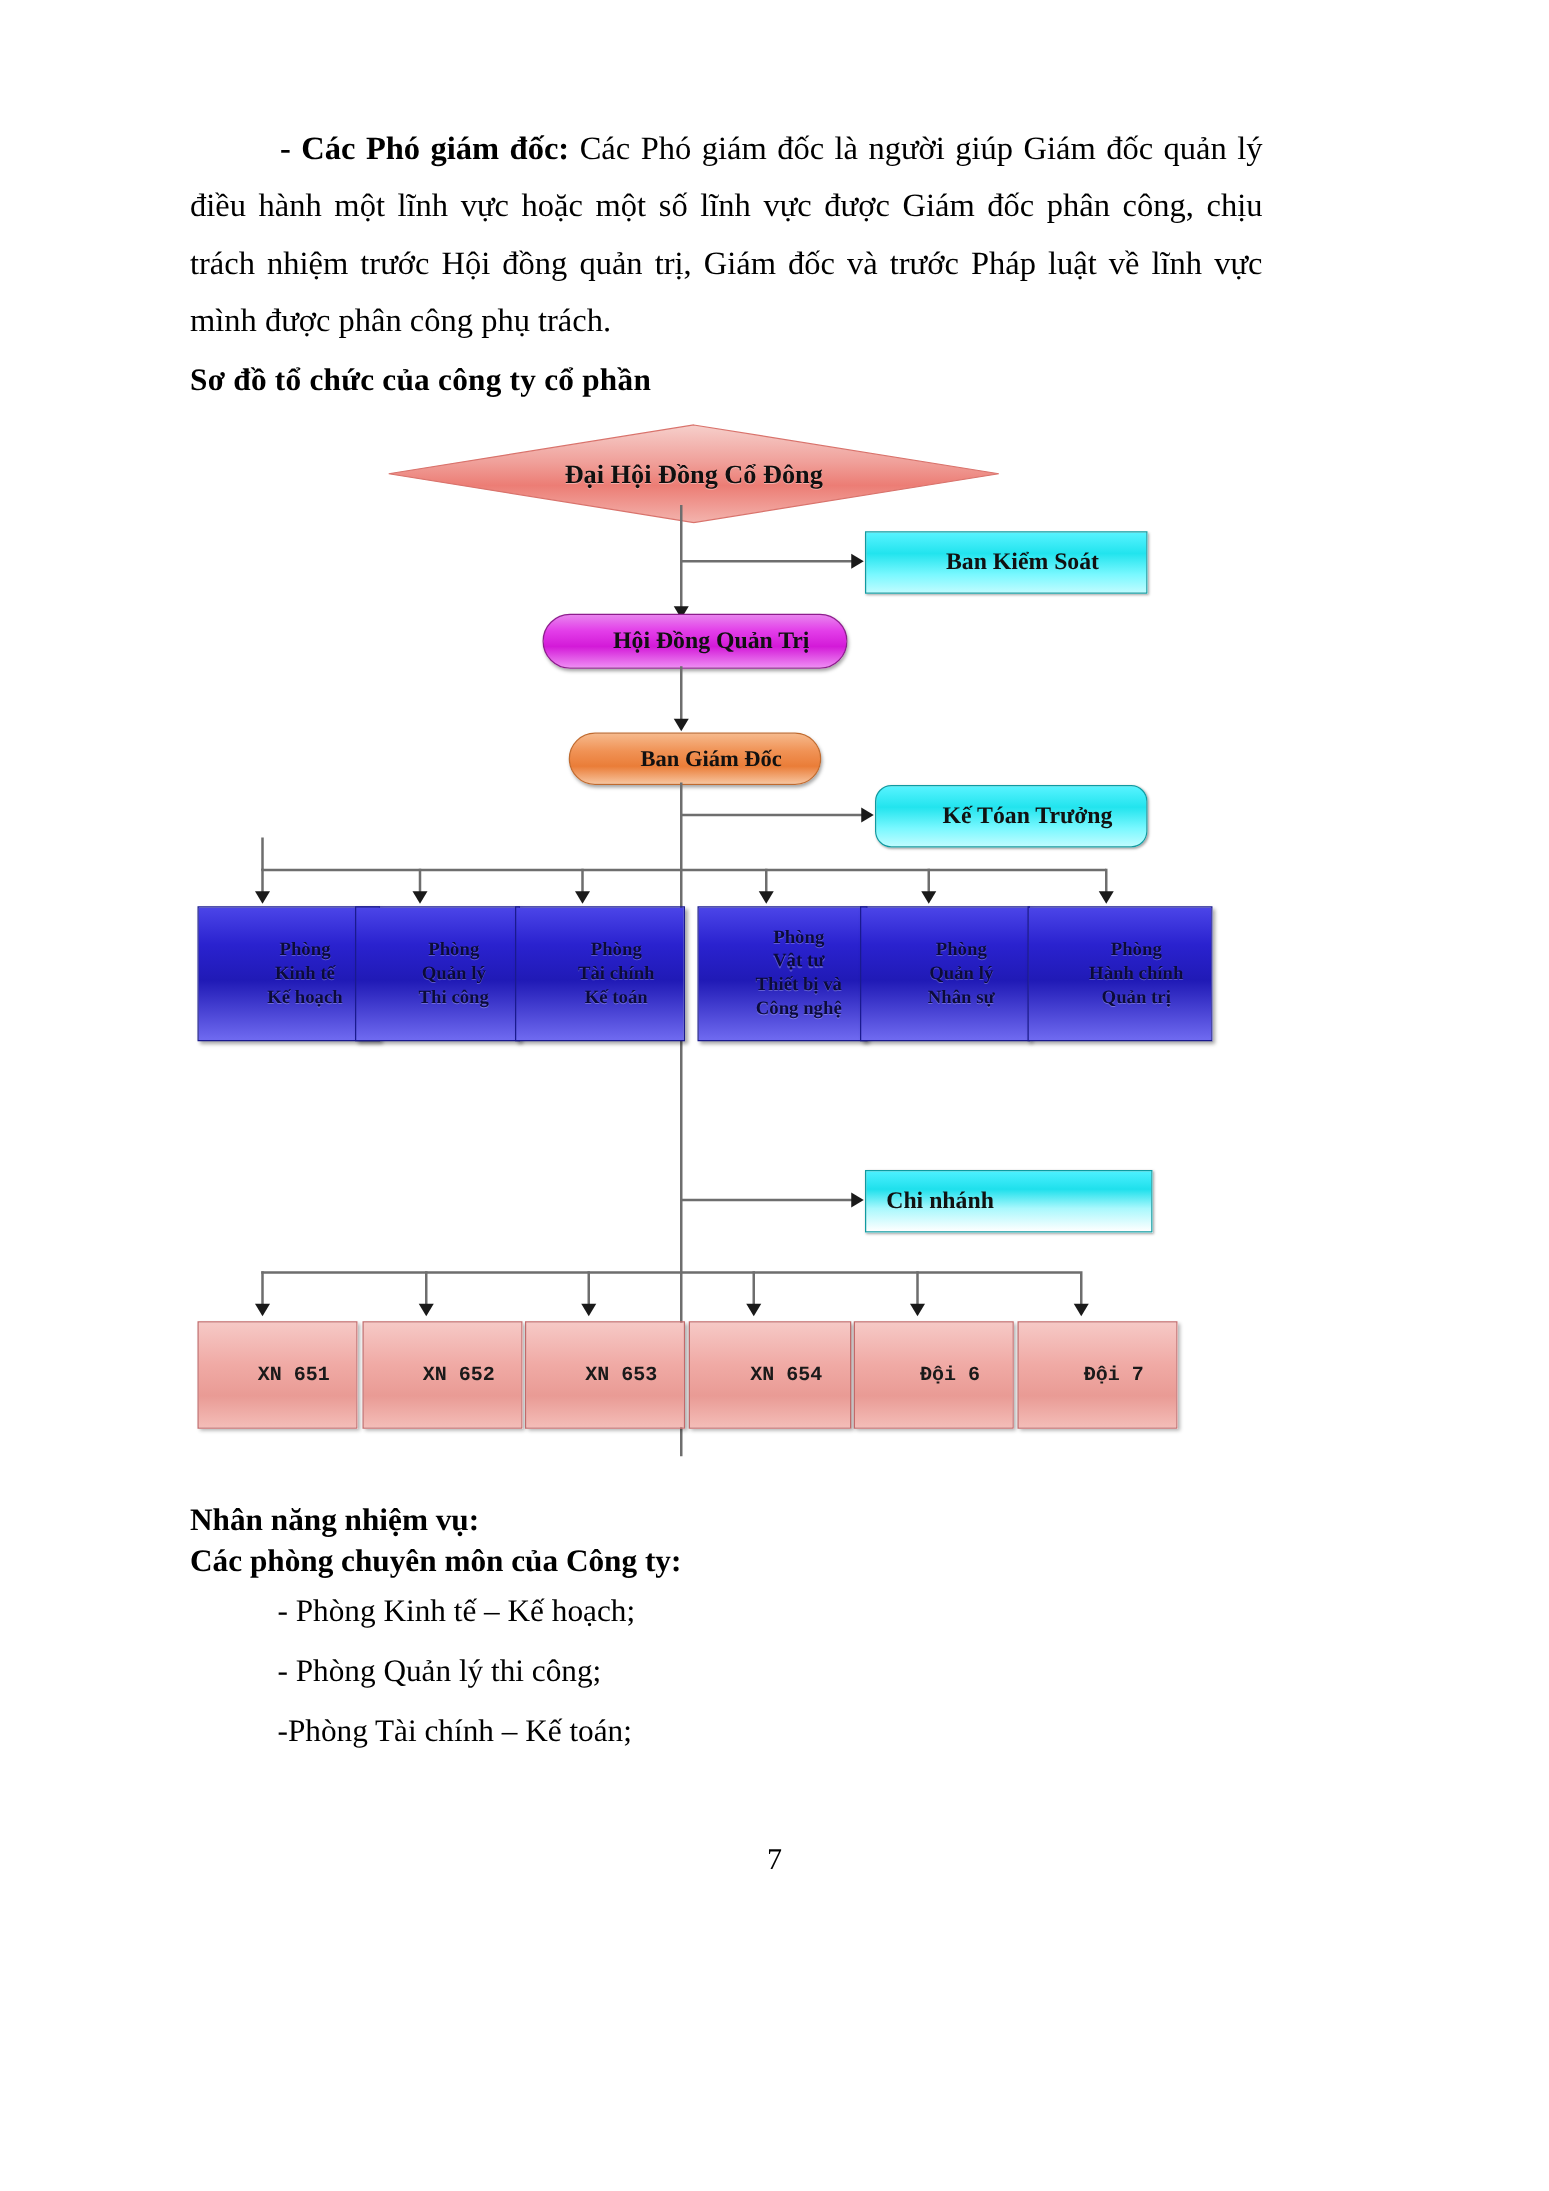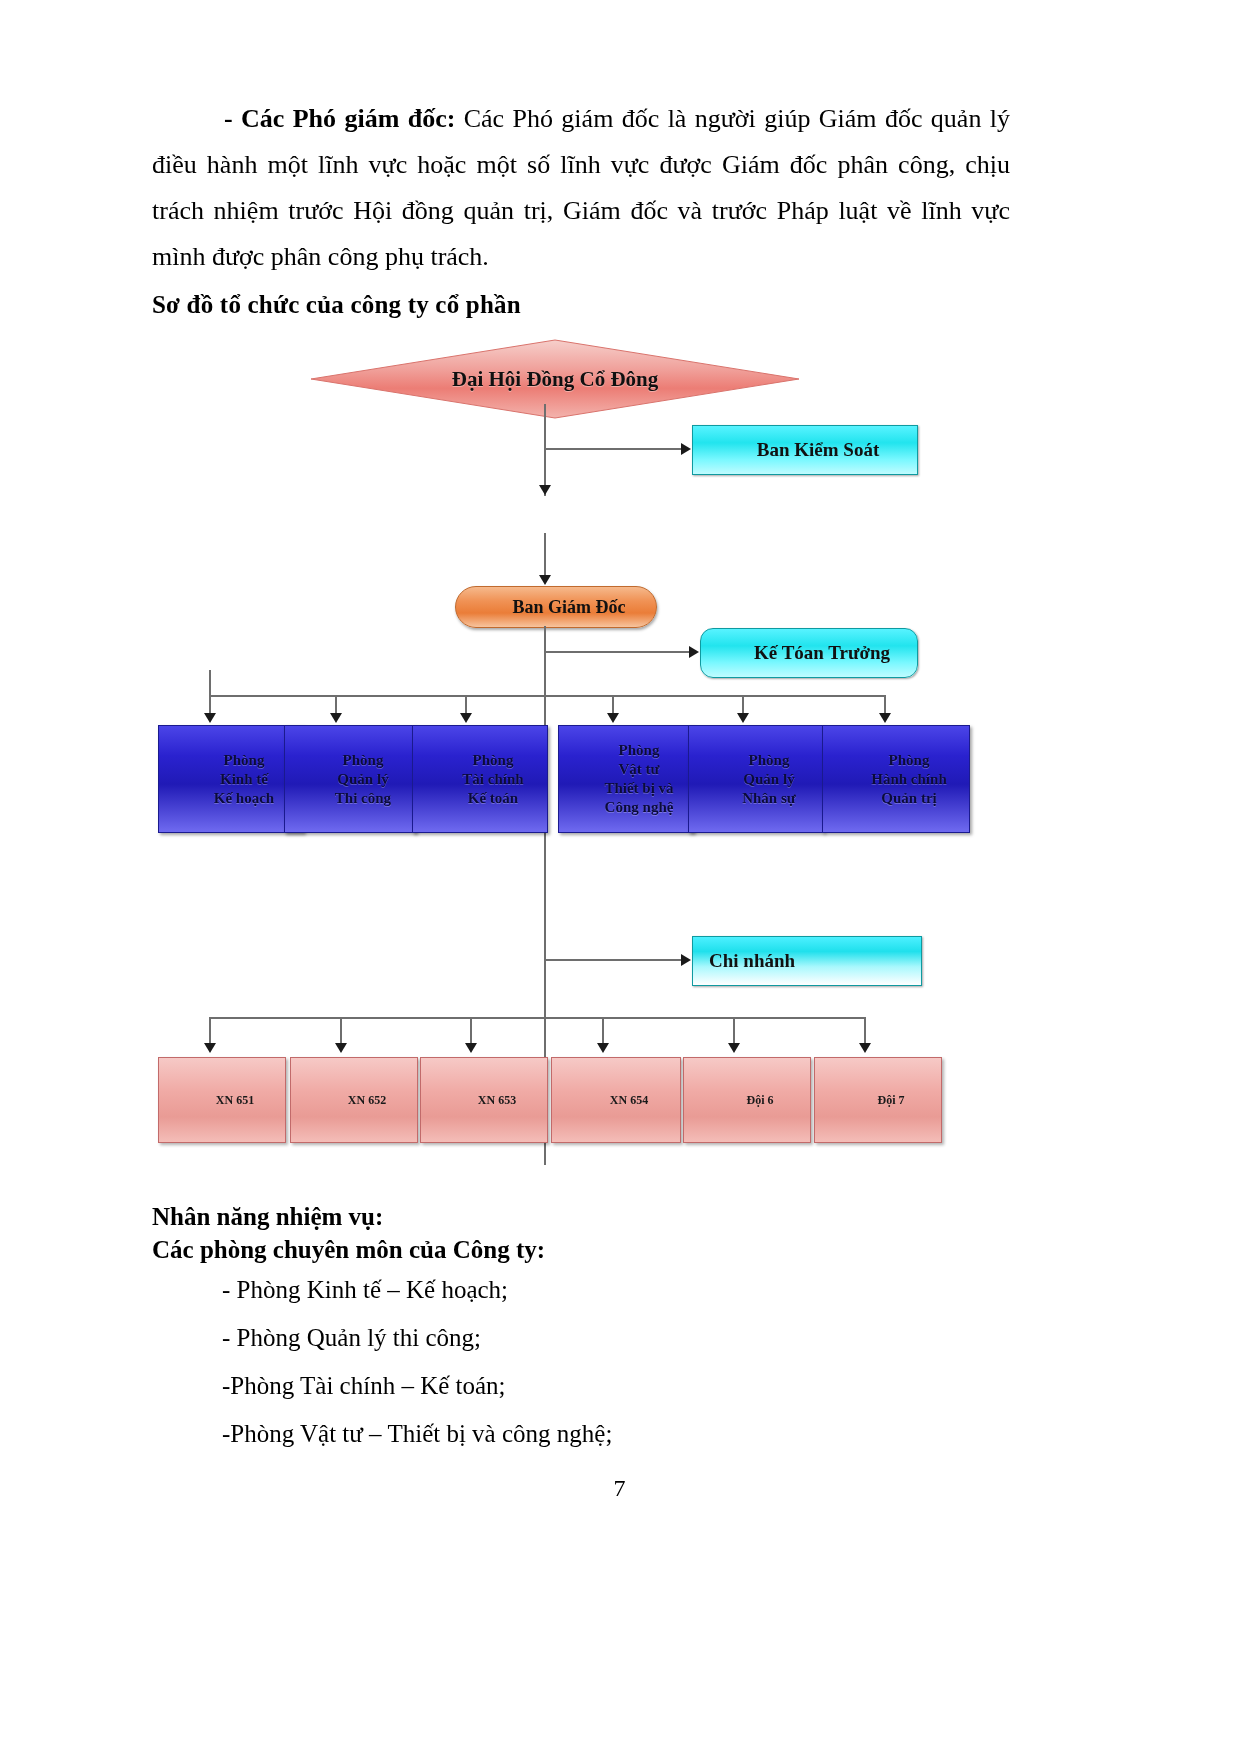--- a/index.html
+++ b/index.html
@@ -60,21 +60,21 @@
       background:linear-gradient(180deg,#4b45e8 0%,#2a22cf 28%,#201ab6 55%,#6f6af0 100%);
       box-shadow:2px 2px 3px rgba(0,0,0,.35);
       flex-direction:column;color:#0b0b3a;font-size:15px;line-height:19px;
       font-weight:bold;top:400px;height:106px;}
   .bluebox span{display:block;text-shadow:0 1px 0 rgba(255,255,255,.25);}
 
   
   .pinkbox{border:1px solid #c26a6a;
       background:linear-gradient(180deg,#f6c9c6 0%,#f0aaa5 40%,#e99b95 70%,#f4bdb8 100%);
       box-shadow:2px 2px 3px rgba(0,0,0,.3);
-      top:732px;height:84px;font-size:12px;color:#1a1a1a;}
+      top:732px;height:84px;font-size:16px;color:#1a1a1a;font-family:Liberation Mono, monospace;}
 
   
   .ln{position:absolute;background:#6e6e6e;}
   .vline{width:2px;}
   .hline{height:2px;}
   .arrow-d{position:absolute;width:0;height:0;
       border-left:6px solid transparent;border-right:6px solid transparent;
       border-top:10px solid #1a1a1a;}
   .arrow-r{position:absolute;width:0;height:0;
       border-top:6px solid transparent;border-bottom:6px solid transparent;
@@ -119,20 +119,23 @@
     <div class="ln vline" style="left:544px;top:79px;height:92px;"></div>
     <div class="arrow-d" style="left:539px;top:160px;"></div>
 
     <div class="ln hline" style="left:545px;top:123px;width:140px;"></div>
     <div class="arrow-r" style="left:681px;top:118px;"></div>
 
     <div class="shape cyanbox km">
       <span>Ban Kiểm Soát</span>
     </div>
 
+    <div class="shape pillbox pill-hdqt">
+      <span>Hội Đồng Quản Trị</span>
+    </div>
 
     <div class="ln vline" style="left:544px;top:208px;height:48px;"></div>
     <div class="arrow-d" style="left:539px;top:250px;"></div>
 
     <div class="shape pillbox pill-bgd">
       <span>Ban Giám Đốc</span>
     </div>
 
     <div class="ln vline" style="left:544px;top:301px;height:539px;"></div>
 
@@ -248,18 +251,17 @@
     </div>
 
   </div>
 
   <div class="lower">
     <div class="b">Nhân năng nhiệm vụ:</div>
     <div class="b">Các phòng chuyên môn của Công ty:</div>
     <div class="item">-  Phòng Kinh tế – Kế hoạch;</div>
     <div class="item">- Phòng Quản lý thi công;</div>
     <div class="item">-Phòng Tài chính – Kế toán;</div>
-    <div class="item">-Phòng Vật tư – Thiết bị và công nghệ;</div>
   </div>
 
   <div class="pageno">7</div>
 
 </div>
 
 </body></html>

